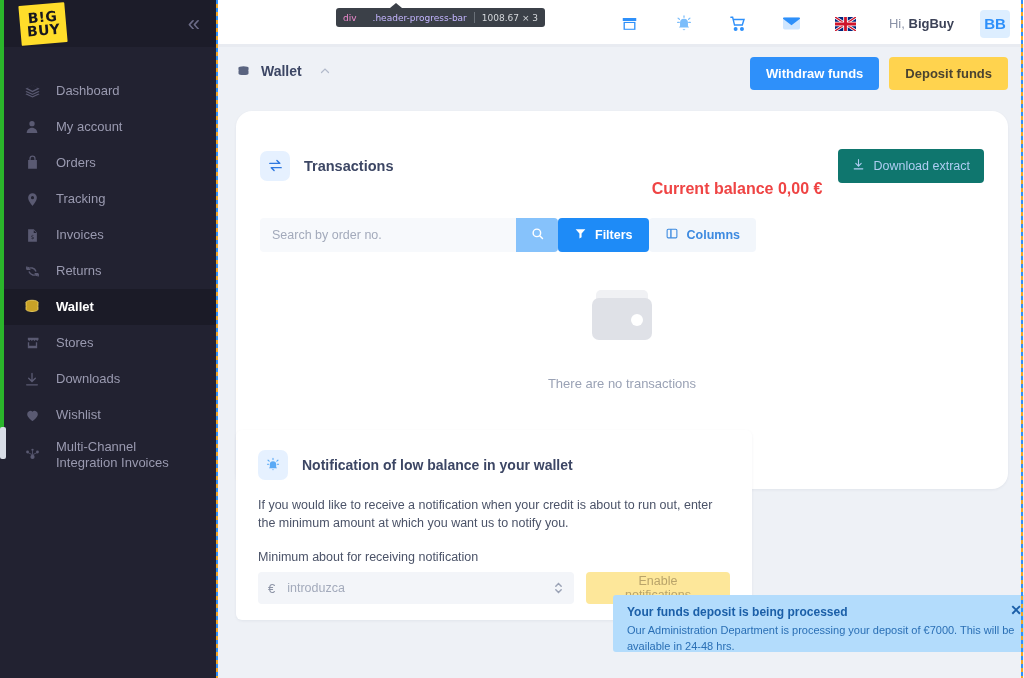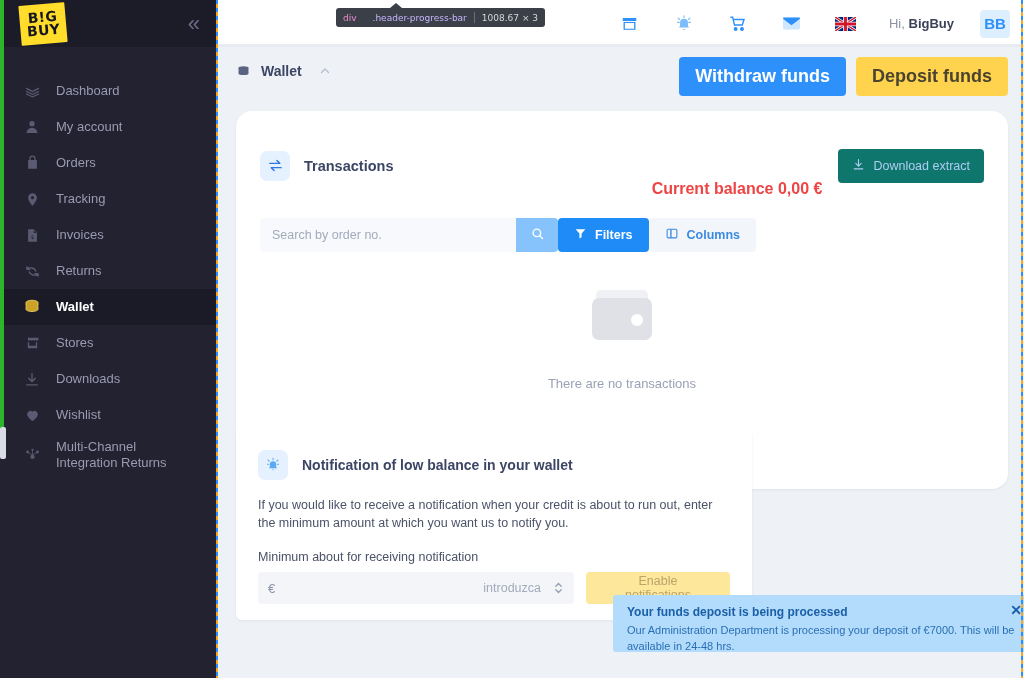--- a/index.html
+++ b/index.html
@@ -119,21 +119,21 @@
   .crumbrow {
     height: 48px; display: flex; align-items: center;
     padding-left: 20px; gap: 10px; background: #eef1f6;
     position: relative;
   }
   .crumbrow .wallet-ico { color: #4a5472; display:flex; }
   .crumb-title { font-size: 14px; font-weight: bold; color: #3c4664; }
   .crumb-home { color: #aeb6c7; margin-left: 6px; display:flex; }
   .crumb-actions { position: absolute; right: 16px; top: 10px; display: flex; gap: 10px; }
   .btn {
-    border: none; border-radius: 4px; font-size: 18px; font-weight: bold;
+    border: none; border-radius: 4px; font-size: 13px; font-weight: bold;
     padding: 9px 16px; cursor: pointer; font-family: "Liberation Sans", sans-serif;
   }
   .btn-blue { background: #2e90fa; color: #fff; }
   .btn-yellow { background: #ffd34e; color: #4a4330; }
   .tx-card { position: absolute; left: 20px; top: 111px; width: 772px; height: 378px;
              background:#fff; border-radius:16px; box-shadow:0 1px 3px rgba(20,30,60,.06); }
   .tx-head { display: flex; align-items: center; padding: 22px 24px 0 24px; }
   .sq-icon {
     width: 30px; height: 30px; border-radius: 7px; background: #e6f1ff;
     display: flex; align-items: center; justify-content: center; color: #2e78e0;
@@ -186,21 +186,21 @@
   }
   .note-label { padding: 18px 22px 0 22px; font-size: 12.5px; color: #4b5368; }
   .note-row { display: flex; align-items: center; gap: 12px; padding: 8px 22px 0 22px; }
   .amount-field {
     flex: 0 0 316px; height: 32px; background: #f3f5f9; border-radius: 4px;
     display: flex; align-items: center; padding: 0 10px; gap: 12px;
   }
   .euro { color: #8d94a6; font-size: 13px; }
   .amount-input {
     flex: 1; border: none; background: transparent; outline: none;
-    font-size: 12.5px; color: #a16207; font-family: "Liberation Sans", sans-serif; text-align: right;
+    font-size: 12.5px; color: #a16207; font-family: "Liberation Sans", sans-serif;
   }
   .amount-input::placeholder { color: #a3aabb; }
   .stepper { color: #9aa2b5; display: flex; flex-direction: column; line-height: .6; font-size: 10px; }
   .enable-btn {
     height: 32px; background: #fde79a; color: #b9a46a; border: none; border-radius: 4px;
     padding: 0 18px; font-size: 12.5px; cursor: pointer;
     font-family: "Liberation Sans", sans-serif;
   }
 
   
@@ -336,21 +336,21 @@
       <div class="nav-item two-line">
         <span class="ico">
           <svg width="17" height="17" viewBox="0 0 24 24" fill="currentColor">
               <circle cx="12" cy="14" r="3"></circle>
               <circle cx="5" cy="7" r="2"></circle>
               <circle cx="19" cy="7" r="2"></circle>
               <circle cx="12" cy="4" r="1.6"></circle>
               <path d="M12 11 5.8 8M12 11l6.2-3M12 11V5.6" stroke="currentColor" stroke-width="1.1"></path>
             </svg>
         </span>
-        <span class="lbl">Multi-Channel Integration Returns</span>
+        <span class="lbl">Multi-Channel Integration Invoices</span>
       </div>
     </div>
   </div>
 
   <div class="green-strip"></div>
   <div class="left-scroll-nub"></div>
 
   <div class="main">
 
     <div class="topbar">

